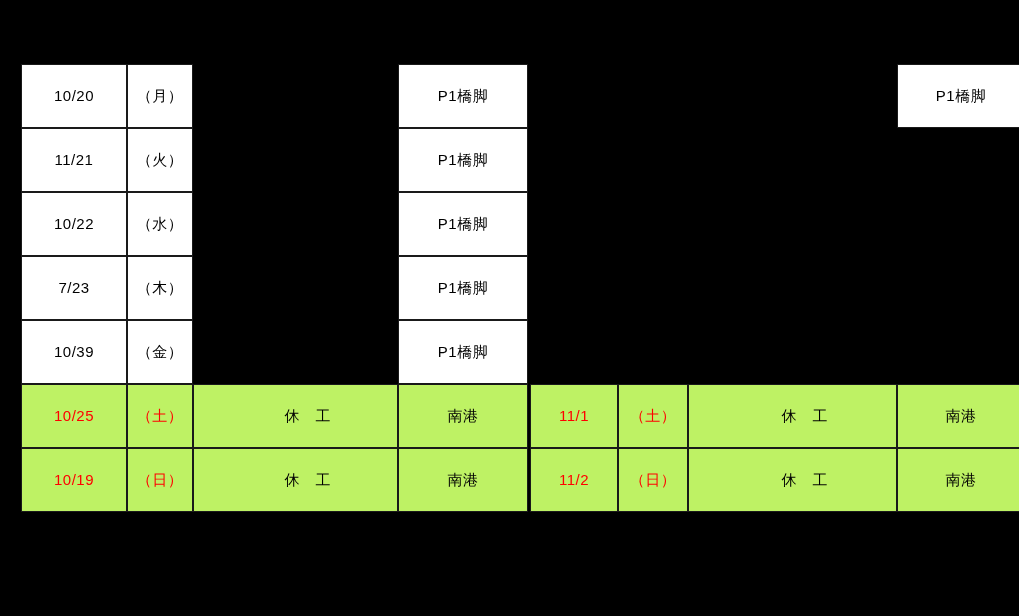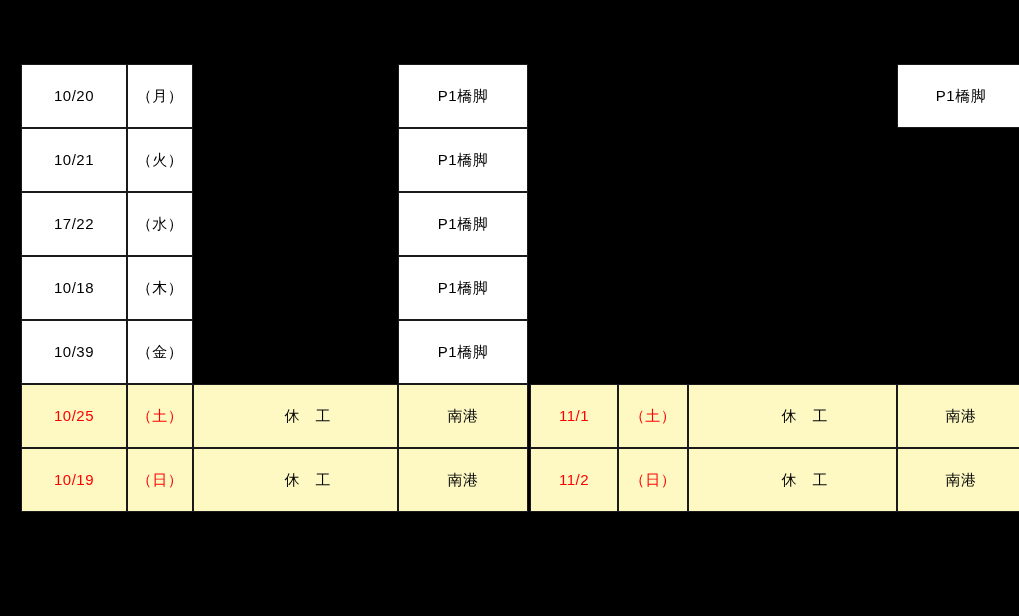--- a/index.html
+++ b/index.html
@@ -53,21 +53,21 @@
     white-space: nowrap;
     overflow: hidden;
   }
 
   
   .sched-table td.vis {
     background: #FFFFFF;
     border: 1.5px solid #1a1a1a;
   }
   .sched-table td.vis.blue {
-    background: #fef9c3;
+    background: #bef264;
   }
 
   
   .sched-table td.blank { background: #000000; border: 0; }
 
   .txt-red  { color: #FF0000; }
   .txt-dark { color: #000000; }
 
   .cell-inner {
     display: block;
@@ -109,45 +109,45 @@
           <td class="vis">
             <span class="cell-inner txt-dark">（月）</span>
           </td>
           <td class="blank"></td>
           <td class="vis">
             <span class="cell-inner txt-dark">P1橋脚</span>
           </td>
         </tr>
         <tr>
           <td class="vis">
-            <span class="cell-inner txt-dark">10/21</span>
+            <span class="cell-inner txt-dark">11/21</span>
           </td>
           <td class="vis">
             <span class="cell-inner txt-dark">（火）</span>
           </td>
           <td class="blank"></td>
           <td class="vis">
             <span class="cell-inner txt-dark">P1橋脚</span>
           </td>
         </tr>
         <tr>
           <td class="vis">
-            <span class="cell-inner txt-dark">17/22</span>
+            <span class="cell-inner txt-dark">10/22</span>
           </td>
           <td class="vis">
             <span class="cell-inner txt-dark">（水）</span>
           </td>
           <td class="blank"></td>
           <td class="vis">
             <span class="cell-inner txt-dark">P1橋脚</span>
           </td>
         </tr>
         <tr>
           <td class="vis">
-            <span class="cell-inner txt-dark">10/18</span>
+            <span class="cell-inner txt-dark">7/23</span>
           </td>
           <td class="vis">
             <span class="cell-inner txt-dark">（木）</span>
           </td>
           <td class="blank"></td>
           <td class="vis">
             <span class="cell-inner txt-dark">P1橋脚</span>
           </td>
         </tr>
         <tr>

